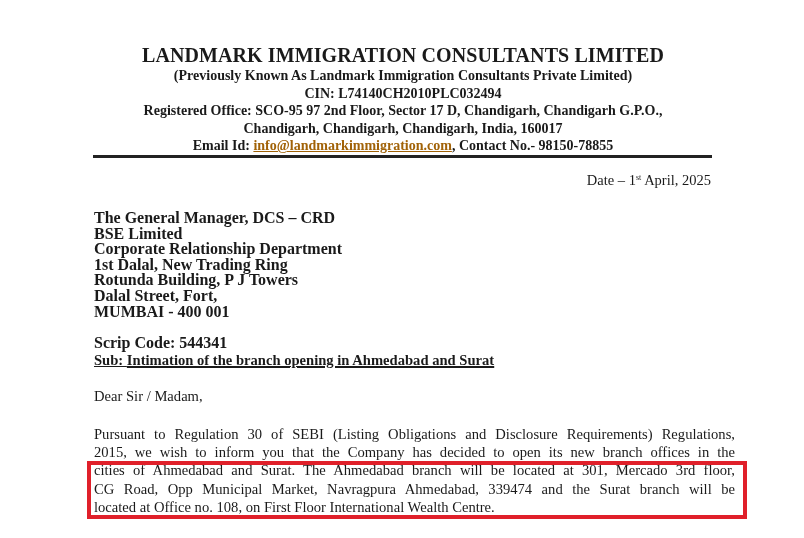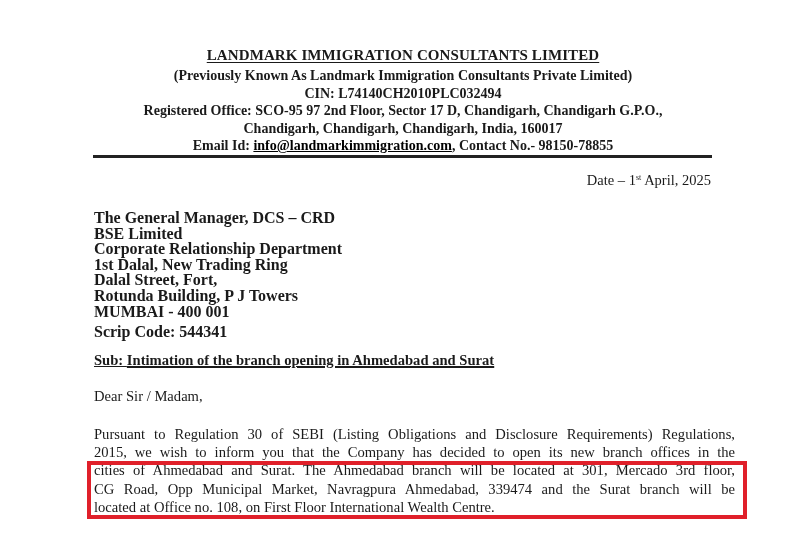--- a/index.html
+++ b/index.html
@@ -23,32 +23,31 @@
     .letterhead {
       position: absolute;
       left: 93px;
       top: 44px;
       width: 620px;
       text-align: center;
       font-family: "Liberation Serif", serif;
       font-weight: bold;
     }
     .lh-title {
-      font-size: 15px;
-      text-decoration: underline;
+      font-size: 20px;
       text-underline-offset: 2px;
       line-height: 23px;
       letter-spacing: 0.1px;
     }
     .lh-line {
       font-size: 14px;
       line-height: 17.6px;
     }
     .lh-link {
-      color: #000000;
+      color: #a16207;
       text-decoration: underline;
     }
     .rule {
       position: absolute;
       left: 93px;
       top: 155px;
       width: 619px;
       height: 3px;
       background: #222222;
     }
@@ -66,21 +65,21 @@
     .addressee {
       position: absolute;
       left: 94px;
       top: 210px;
       font-family: "Liberation Serif", serif;
       font-weight: bold;
       font-size: 16px;
       line-height: 15.6px;
     }
     .addressee .scrip {
-      margin-top: 5px;
+      margin-top: 16px;
     }
     .subject {
       position: absolute;
       left: 94px;
       top: 352px;
       font-family: "Liberation Serif", serif;
       font-weight: bold;
       font-size: 14.6px;
       text-decoration: underline;
     }
@@ -143,22 +142,22 @@
 
   <div class="date">
     <span>Date – 1</span><sup>st</sup><span> April, 2025</span>
   </div>
 
   <div class="addressee">
     <div>The General Manager, DCS – CRD</div>
     <div>BSE Limited</div>
     <div>Corporate Relationship Department</div>
     <div>1st Dalal, New Trading Ring</div>
+    <div>Rotunda Building, P J Towers</div>
     <div>Dalal Street, Fort,</div>
-    <div>Rotunda Building, P J Towers</div>
     <div>MUMBAI - 400 001</div>
     <div class="scrip">Scrip Code: 544341</div>
   </div>
 
   <div class="subject">
     <span>Sub: </span><span class="sub-text">Intimation of the branch opening in Ahmedabad and Surat </span>
   </div>
 
   <div class="salutation">Dear Sir / Madam,</div>
 

